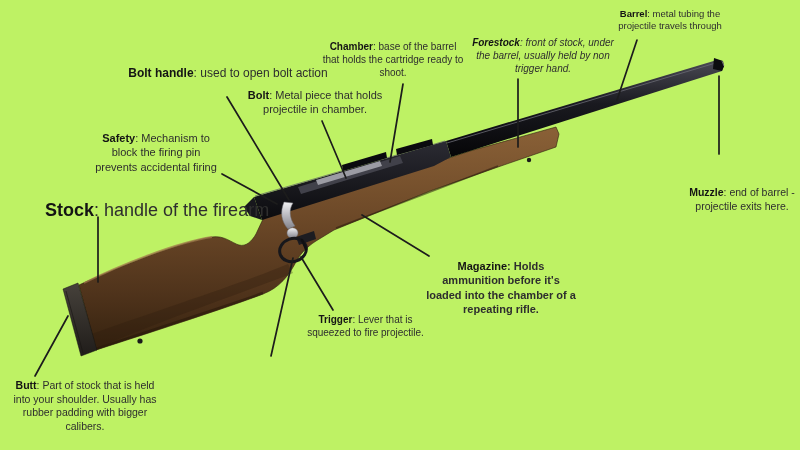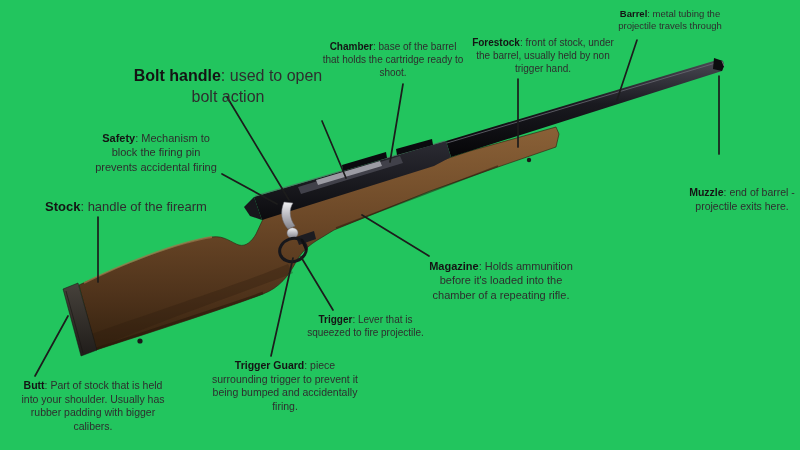--- a/index.html
+++ b/index.html
@@ -1,37 +1,37 @@
 <!DOCTYPE html>
 <html><head>
 <meta charset="utf-8">
 <style>
   html,body { margin:0; padding:0; background:#ffffff; }
   #stage {
-    position:relative; width:800px; height:450px; background:#22c55e;
+    position:relative; width:800px; height:450px; background:#bef264;
     overflow:hidden; font-family:"Liberation Sans", sans-serif;
   }
   #rifle-svg { position:absolute; left:0; top:0; }
   .lbl {
     position:absolute; text-align:center; line-height:1.3; color:#2e2e2e;
     font-family:"Liberation Sans", sans-serif;
   }
   .lbl b { color:#141414; }
   #lbl-barrel        { left:610px; top:8px;   width:120px; font-size:9.5px; }
   #lbl-chamber       { left:322px; top:40px;  width:142px; font-size:10px; }
-  #lbl-forestock     { left:472px; top:36px;  width:142px; font-size:10px; }
-  #lbl-bolt-handle   { left:128px; top:66px;  width:200px; font-size:16px; }
+  #lbl-forestock     { left:472px; top:36px;  width:142px; font-size:10px;font-style:italic; }
+  #lbl-bolt-handle   { left:128px; top:66px;  width:200px; font-size:12px; }
   #lbl-bolt          { left:240px; top:88px;  width:150px; font-size:11px; }
   #lbl-safety        { left:90px; top:131px; width:132px; font-size:11px; }
-  #lbl-stock         { left:45px;  top:199px; font-size:13px; white-space:nowrap; text-align:right; }
+  #lbl-stock         { left:45px;  top:199px; font-size:18px; white-space:nowrap; text-align:right; }
   #lbl-muzzle        { left:684px; top:158px; width:116px; font-size:10.5px;margin-top:28px; }
-  #lbl-magazine      { left:425px; top:259px; width:152px; font-size:11px; }
+  #lbl-magazine      { left:425px; top:259px; width:152px; font-size:11px;font-weight:bold; }
   #lbl-trigger       { left:298px; top:313px; width:135px; font-size:10px; }
   #lbl-trigger-guard { left:210px; top:359px; width:150px; font-size:10.5px; }
-  #lbl-butt          { left:14px;   top:379px; width:158px; font-size:10.5px; }
+  #lbl-butt          { left:6px;   top:379px; width:158px; font-size:10.5px; }
 </style>
 </head>
 <body>
 
 <div id="stage">
 
   <svg id="rifle-svg" width="800" height="450" viewBox="0 0 800 450">
     <defs>
       <linearGradient id="woodGrad" x1="0" y1="0" x2="0" y2="1">
         <stop offset="0" stop-color="#8a6137"></stop>
@@ -112,28 +112,28 @@
   </svg>
 
   <div class="lbl" id="lbl-barrel"><b>Barrel</b><span>: metal tubing the projectile travels through</span></div>
 
   <div class="lbl" id="lbl-chamber"><b>Chamber</b><span>: base of the barrel that holds the cartridge ready to shoot.</span></div>
 
   <div class="lbl" id="lbl-forestock"><b>Forestock</b><span>: front of stock, under the barrel, usually held by non trigger hand.</span></div>
 
   <div class="lbl" id="lbl-bolt-handle"><b>Bolt handle</b><span>: used to open bolt action</span></div>
 
+  <div class="lbl" id="lbl-bolt"><b>Bolt</b><span>: Metal piece that holds projectile in chamber.</span></div>
 
   <div class="lbl" id="lbl-safety"><b>Safety</b><span>: Mechanism to block the firing pin prevents accidental firing</span></div>
 
   <div class="lbl" id="lbl-stock"><b>Stock</b><span>: handle of the firearm</span></div>
 
   <div class="lbl" id="lbl-muzzle"><b>Muzzle</b><span>: end of barrel - projectile exits here.</span></div>
 
   <div class="lbl" id="lbl-magazine"><b>Magazine</b><span>: Holds ammunition before it's loaded into the chamber of a repeating rifle.</span></div>
 
   <div class="lbl" id="lbl-trigger"><b>Trigger</b><span>: Lever that is squeezed to fire projectile.</span></div>
 
-  <div class="lbl" id="lbl-trigger-guard"><b>Trigger Guard</b><span>: piece surrounding trigger to prevent it being bumped and accidentally firing.</span></div>
 
   <div class="lbl" id="lbl-butt"><b>Butt</b><span>: Part of stock that is held into your shoulder. Usually has rubber padding with bigger calibers.</span></div>
 
 </div>
 
 </body></html>

